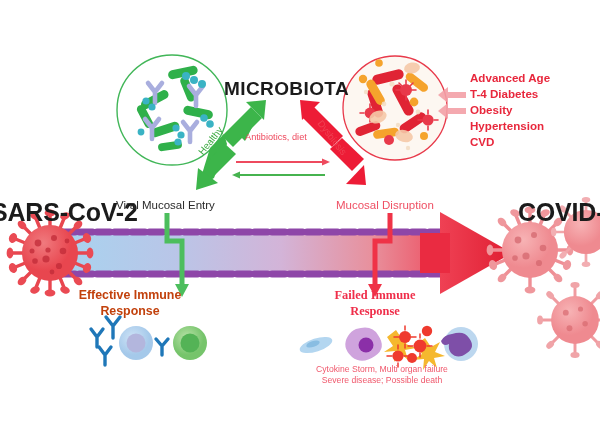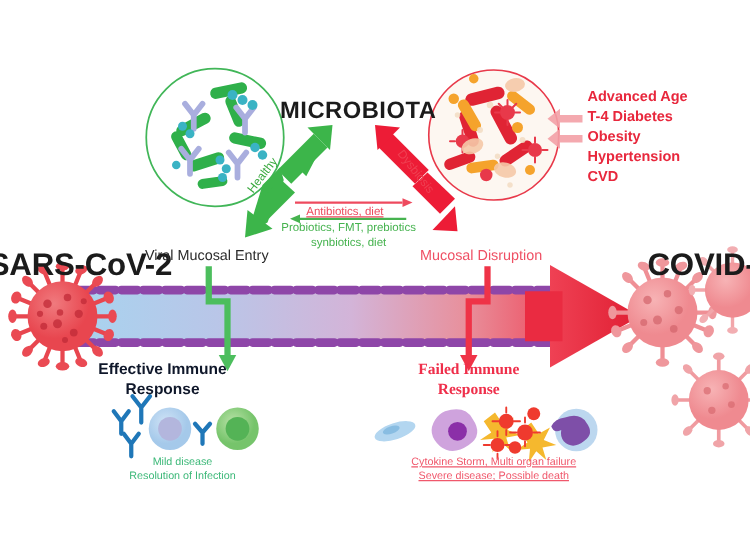--- a/index.html
+++ b/index.html
@@ -37,21 +37,21 @@
     font-weight: bold;
     color: #e8273c;
     line-height: 1.38;
     white-space: pre-line;
   }
   .t-entry { font-size: 11.5px; color: #2a2a2a; }
   .t-barrier { font-size: 11.5px; color: #ef5064; }
   .t-eff {
     font-size: 12.4px;
     font-weight: bold;
-    color: #0f172a;
+    color: #c2410c;
     text-align: center;
     white-space: pre-line;
     line-height: 1.25;
   }
   .t-fail {
     font-size: 12.4px;
     font-weight: bold;
     color: #ef2e4a;
     text-align: center;
     white-space: pre-line;
@@ -454,34 +454,30 @@
   <div class="lbl t-risk" style="left:470px; top:70px;">Advanced Age
 T-4 Diabetes
 Obesity
 Hypertension
 CVD</div>
 
   <div class="lbl rot-healthy" style="left:196px; top:150px;">Healthy</div>
 
   <div class="lbl rot-dys" style="left:324px; top:118px;">Dysbiosis</div>
 
-  <div class="lbl t-anti" style="left:245px; top:164px;text-decoration:underline;">Antibiotics, diet</div>
-
-  <div class="lbl t-pro" style="left:225px; top:176px;">Probiotics, FMT, prebiotics
-synbiotics, diet</div>
+  <div class="lbl t-anti" style="left:245px; top:132px;">Antibiotics, diet</div>
+
 
   <div class="lbl t-entry" style="left:116px; top:199px;">Viral Mucosal Entry</div>
 
   <div class="lbl t-barrier" style="left:336px; top:199px;">Mucosal Disruption</div>
 
   <div class="lbl t-eff" style="left:130px; top:288px; width:118px; margin-left:-59px;">Effective Immune
 Response</div>
 
   <div class="lbl t-fail" style="left:375px; top:288px; width:118px; margin-left:-59px;font-family:Liberation Serif, serif;">Failed Immune
 Response</div>
 
-  <div class="lbl t-mild" style="left:146px; top:364px; width:150px; margin-left:-75px;">Mild disease
-Resolution of Infection</div>
-
-  <div class="lbl t-cyto" style="left:395px; top:364px; width:200px; margin-left:-100px;text-decoration:underline;">Cytokine Storm, Multi organ failure
+
+  <div class="lbl t-cyto" style="left:382px; top:364px; width:200px; margin-left:-100px;">Cytokine Storm, Multi organ failure
 Severe disease; Possible death</div>
 
 </div>
 
 </body></html>

